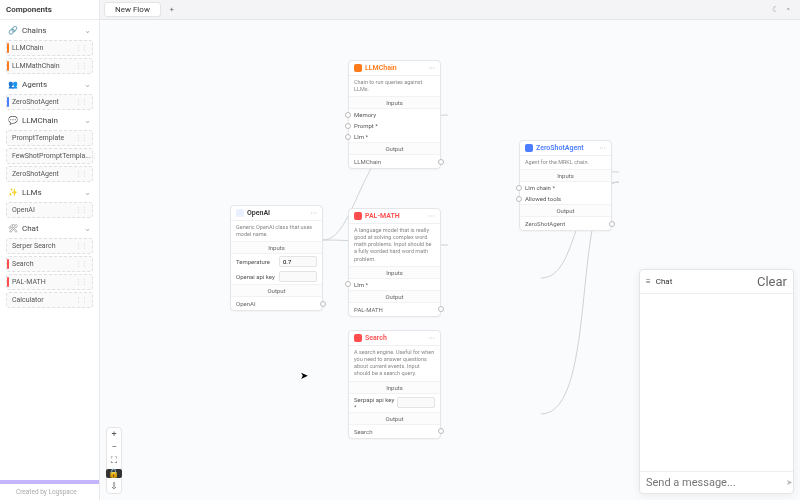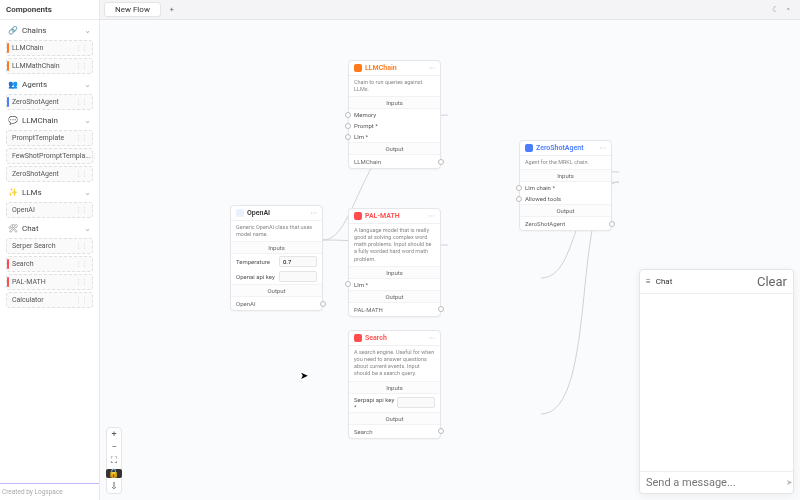--- a/index.html
+++ b/index.html
@@ -10,21 +10,21 @@
 .topbar-right{margin-left:auto;display:flex;gap:6px;color:#999;padding-right:6px}
 .sidebar{position:absolute;left:0;top:0;bottom:0;width:100px;background:#fff;border-right:1px solid #e8e8eb;display:flex;flex-direction:column}
 .sb-header{height:20px;display:flex;align-items:center;padding:0 6px;font-size:8px;font-weight:600;border-bottom:1px solid #eee}
 .sb-content{flex:1;overflow:auto;padding:2px 4px}
 .sb-group{display:flex;align-items:center;padding:3px 4px;font-size:8px;color:#444;cursor:pointer}
 .sb-group .gicon{width:10px;height:10px;margin-right:4px;display:flex;align-items:center;justify-content:center;color:#666}
 .sb-group .chev{margin-left:auto;color:#aaa}
 .sb-item{display:flex;align-items:center;margin:2px 2px;padding:3px 5px;font-size:7px;color:#555;border:1px dashed #e0e0e4;border-radius:3px;background:#fafafa;position:relative}
 .sb-item .bar{position:absolute;left:0;top:2px;bottom:2px;width:2px;border-radius:1px}
 .sb-item .drag{margin-left:auto;color:#ccc;letter-spacing:-1px}
-.sb-footer{padding:4px 2px;font-size:6.5px;color:#aaa;border-top:1px solid #c4b5fd}
+.sb-footer{padding:4px 16px;font-size:6.5px;color:#aaa;border-top:4px solid #c4b5fd}
 .canvas{position:absolute;left:100px;top:20px;right:0;bottom:0;background:#fafbfc}
 svg.edges{position:absolute;inset:0;width:100%;height:100%;pointer-events:none}
 svg.edges path{stroke:#cfd2d8;stroke-width:1;fill:none}
 .node{position:absolute;background:#fff;border:1px solid #e6e6ea;border-radius:4px;box-shadow:0 1px 2px rgba(0,0,0,.04);font-size:6.5px}
 .node-hd{display:flex;align-items:center;padding:3px 5px;border-bottom:1px solid #f0f0f2}
 .node-hd .nicon{width:8px;height:8px;margin-right:3px;border-radius:2px}
 .node-hd .ntitle{font-weight:600;font-size:7px}
 .node-hd .more{margin-left:auto;color:#bbb}
 .node-desc{padding:3px 5px;color:#888;font-size:5.5px;line-height:1.3}
 .sect{padding:2px 0;text-align:center;font-size:6px;color:#666;border-top:1px solid #f2f2f4;border-bottom:1px solid #f2f2f4;background:#fcfcfd}

